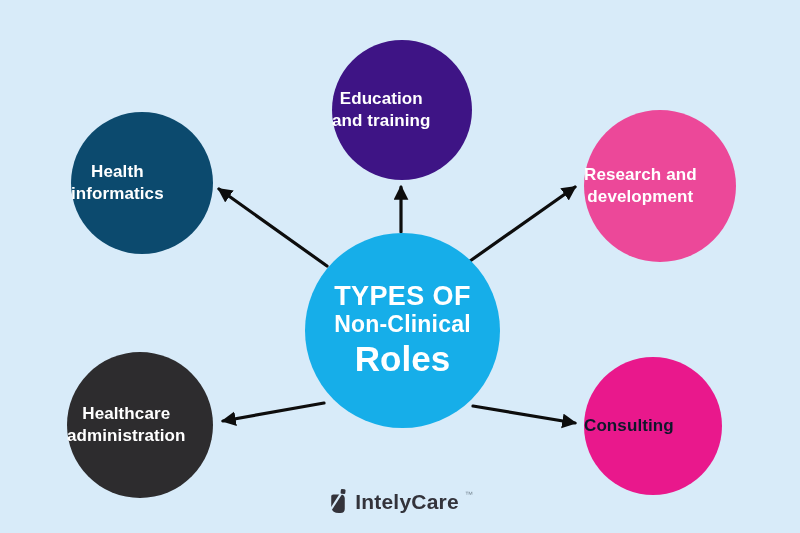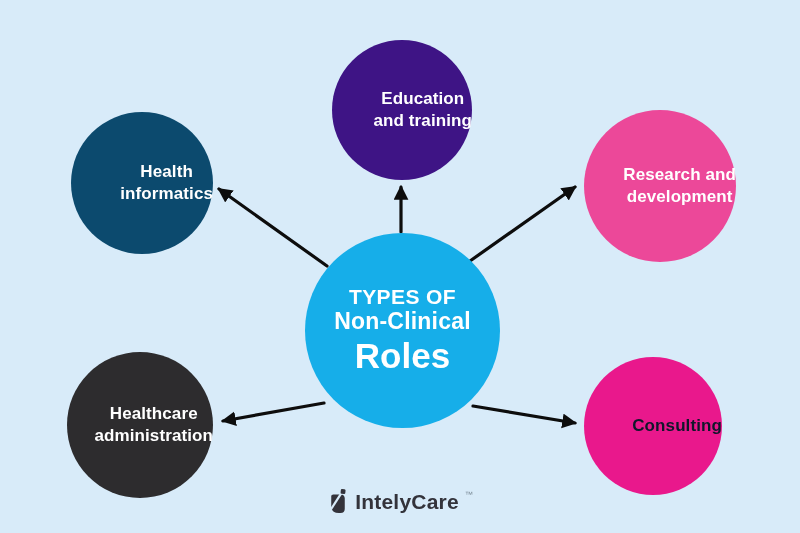--- a/index.html
+++ b/index.html
@@ -18,21 +18,21 @@
     left: 0; top: 0;
     width: 800px; height: 533px;
     pointer-events: none;
   }
 
   .node {
     position: absolute;
     border-radius: 50%;
     display: flex;
     align-items: center;
-    justify-content: flex-end;
+    justify-content: flex-start;
     text-align: center;
   }
   .node-label {
     white-space: pre-line;
     font-weight: bold;
     font-size: 17px;
     line-height: 1.28;
     letter-spacing: 0.1px;
   }
 
@@ -47,21 +47,21 @@
     left: 305px; top: 233px;
     width: 195px; height: 195px;
     border-radius: 50%;
     display: flex;
     flex-direction: column;
     align-items: center;
     justify-content: center;
     text-align: center;
   }
   .center-eyebrow {
-    font-size: 21px;
+    font-size: 27px;
     font-weight: bold;
     letter-spacing: 0.4px;
     line-height: 1.1;
   }
   .center-line1 {
     font-size: 23px;
     font-weight: bold;
     line-height: 1.2;
     letter-spacing: 0.2px;
   }

